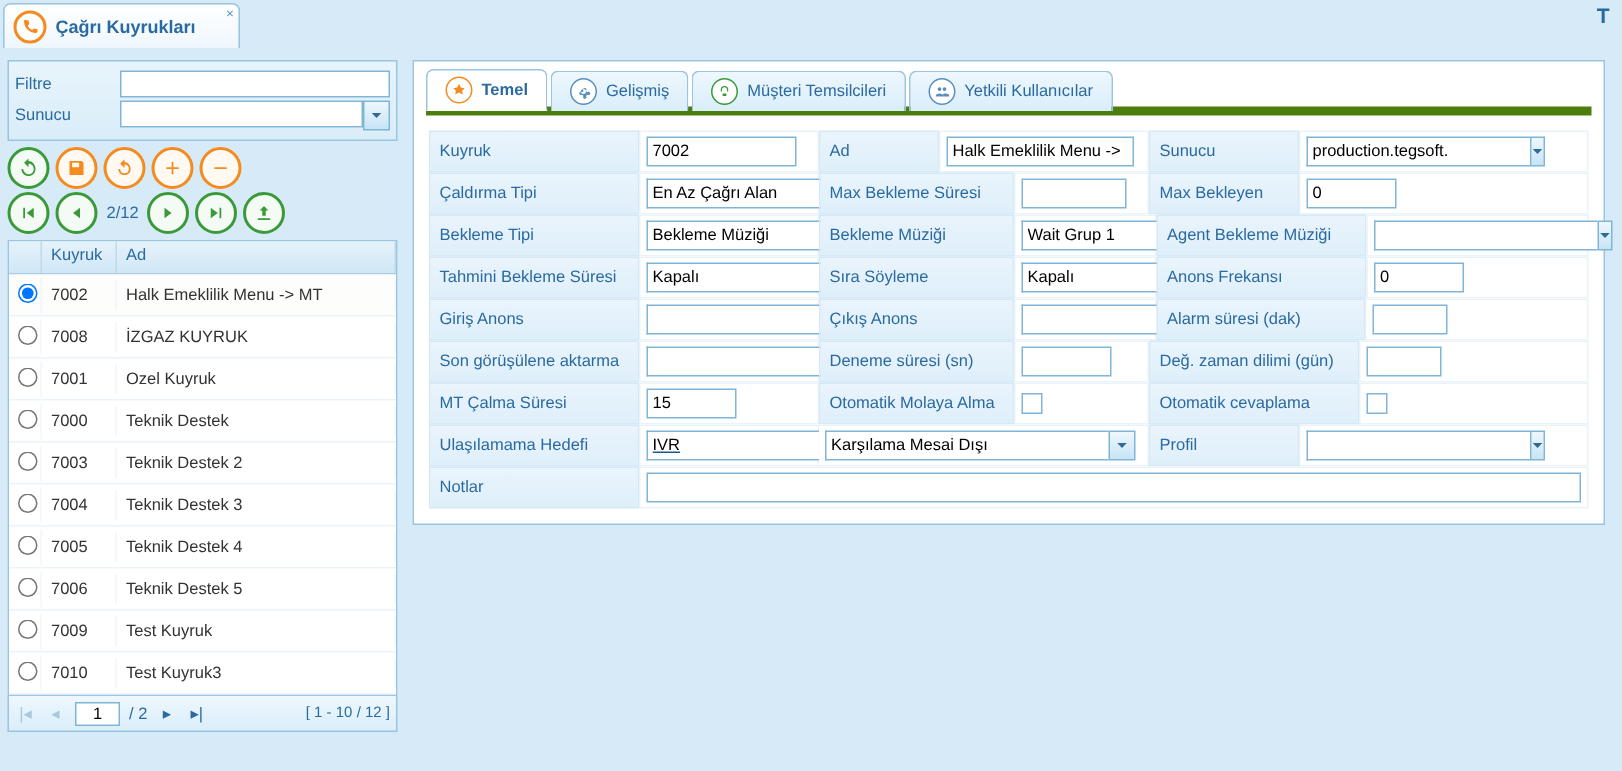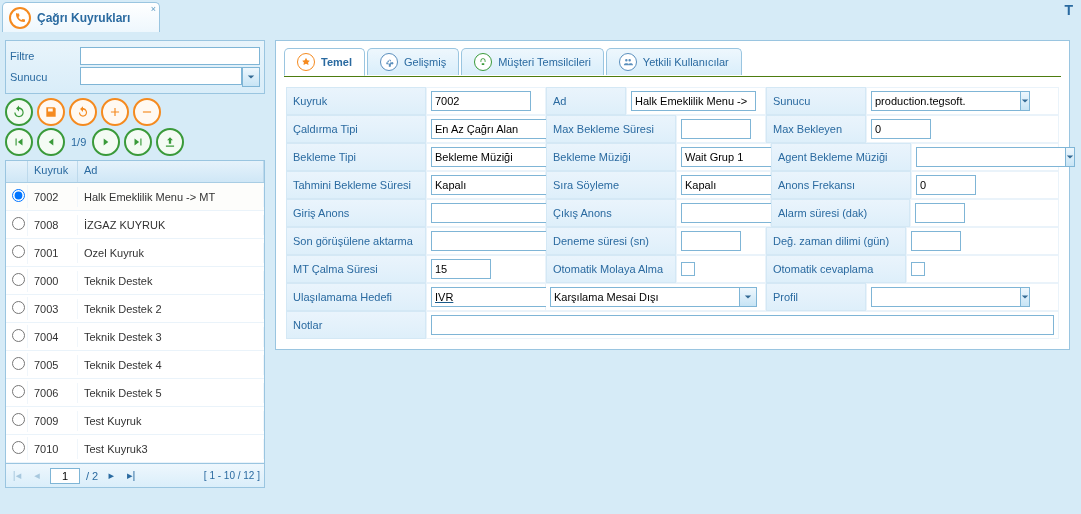--- a/index.html
+++ b/index.html
@@ -102,22 +102,22 @@
   .pager .range { margin-left:auto; font-size:10px;}
 
   
   .right-panel {
     position:absolute; top:40px; left:275px; width:795px;
     background: #fff;
     border:1px solid #9ac5e0;
   }
   .right-tabs {
     margin:6px 8px 0 8px;
-    display:flex; border-bottom:1px solid #4d7c0f;
-    height:30px; align-items:flex-start;
+    display:flex; border-bottom:6px solid #4d7c0f;
+    height:30px; align-items:center;
   }
   .rtab {
     display:flex;align-items:center;gap:6px;padding:4px 12px;
     border:1px solid #9ac5e0; border-bottom:none;
     border-radius:5px 5px 0 0; margin-right:2px;
     background:linear-gradient(#eef7fd,#d9eefb);
     color:#2a6aa0; font-size:11px; cursor:pointer;
     position:relative; top:1px;
   }
   .rtab.active { background:#fff; font-weight:bold; border-bottom:1px solid #fff;}
@@ -216,21 +216,21 @@
     <div class="tbtn green">
         <svg viewBox="0 0 24 24">
           <path fill="#3a9a3a" d="M6 6h2v12H6zM18 6l-8 6 8 6z"></path>
         </svg>
       </div>
     <div class="tbtn green">
         <svg viewBox="0 0 24 24">
           <path fill="#3a9a3a" d="M16 6l-8 6 8 6z"></path>
         </svg>
       </div>
-    <span class="page-ind">1/9</span>
+    <span class="page-ind">2/12</span>
     <div class="tbtn green">
         <svg viewBox="0 0 24 24">
           <path fill="#3a9a3a" d="M8 6l8 6-8 6z"></path>
         </svg>
       </div>
     <div class="tbtn green">
         <svg viewBox="0 0 24 24">
           <path fill="#3a9a3a" d="M6 6l8 6-8 6zM16 6h2v12h-2z"></path>
         </svg>
       </div>

